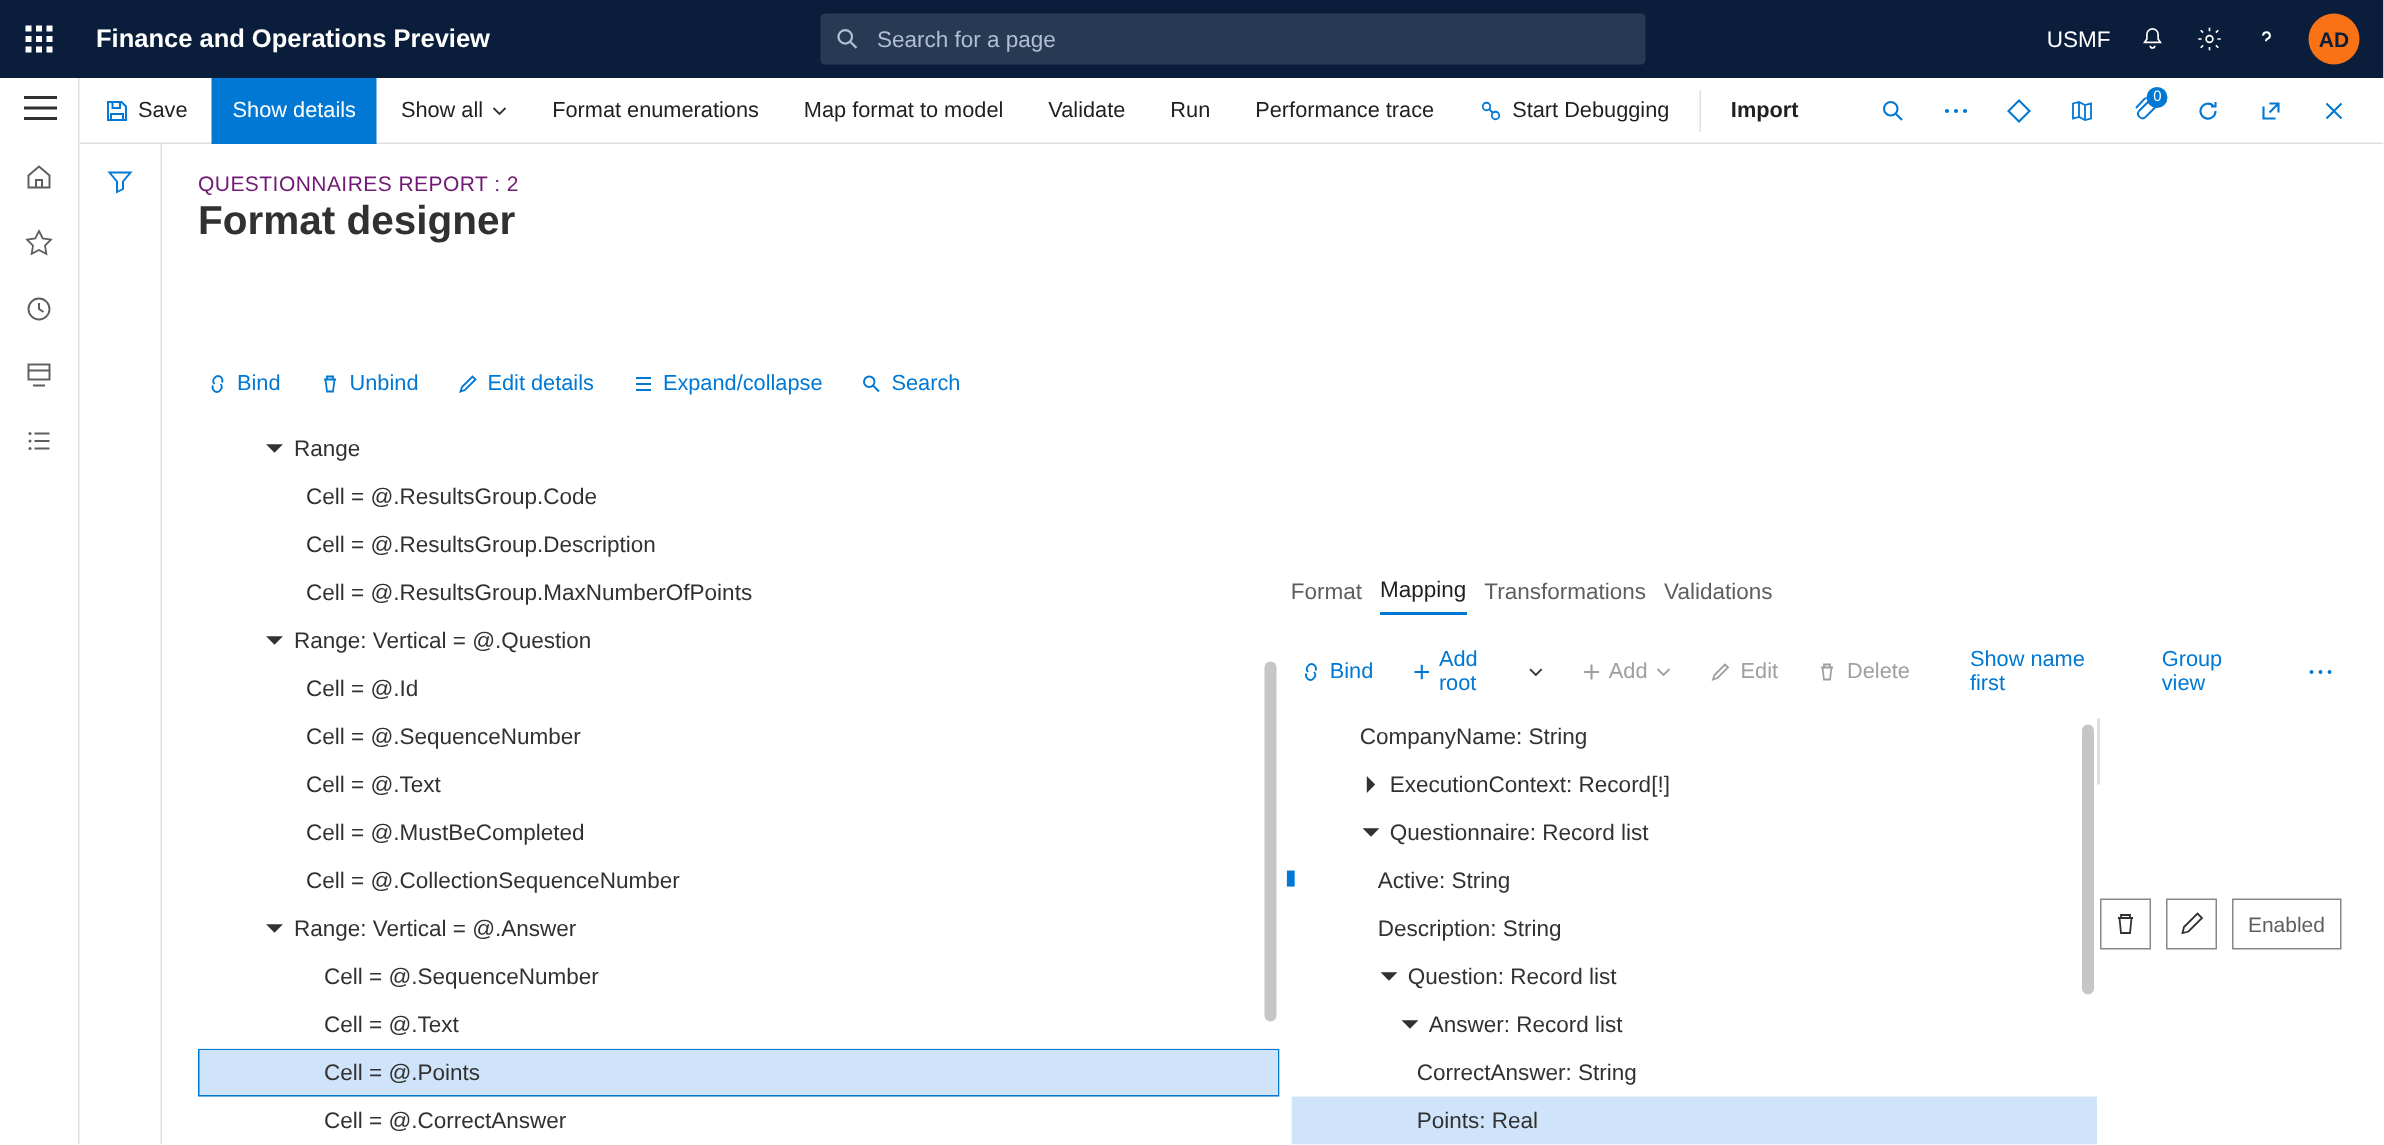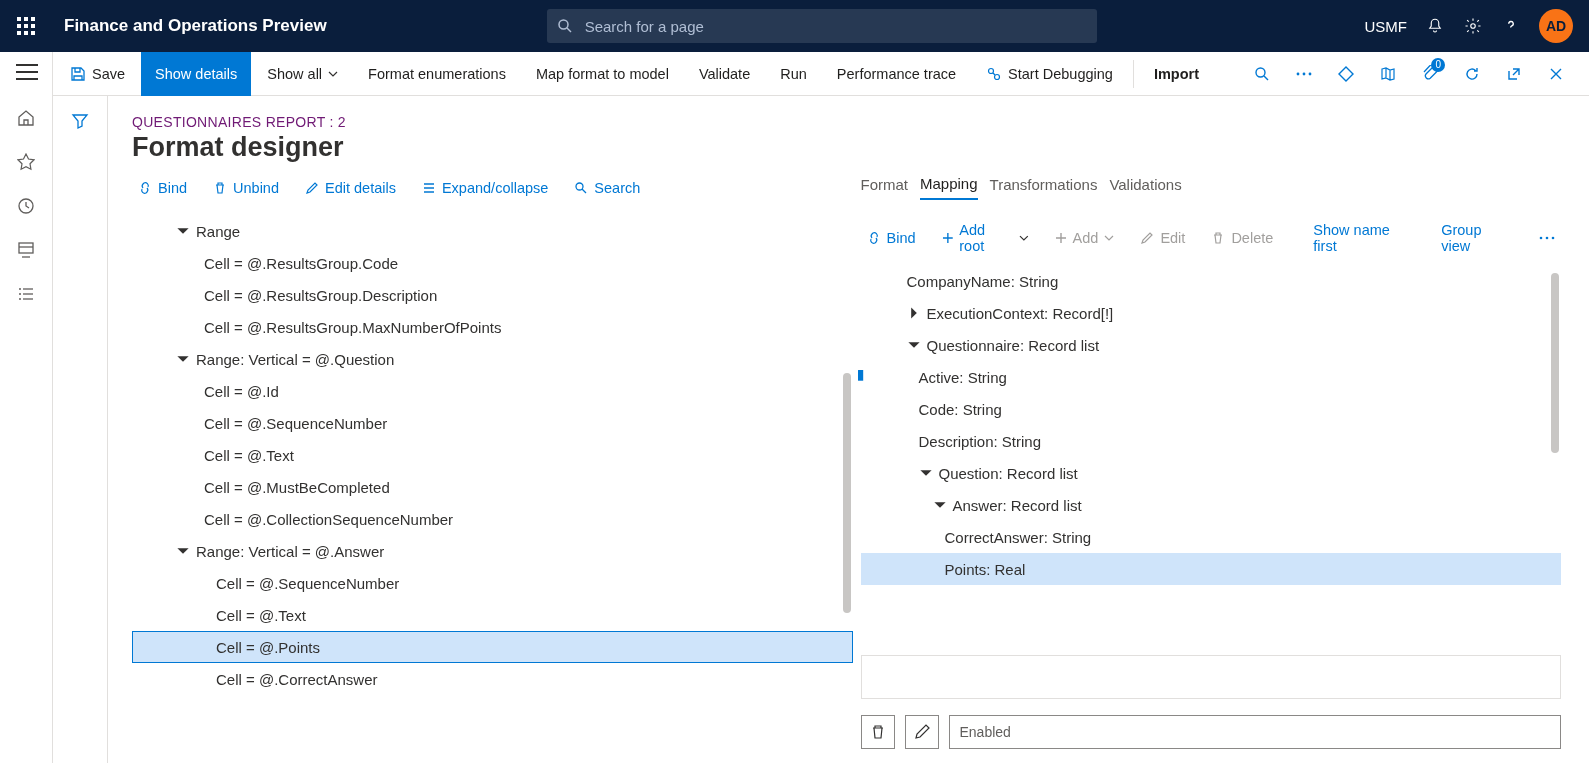--- a/index.html
+++ b/index.html
@@ -36,21 +36,21 @@
   .hamburger-rail { position:absolute; left:16px; top:64px; width:22px; height:16px; display:flex; flex-direction:column; justify-content:space-between; cursor:pointer;}
   .hamburger-rail span{height:2px; background:#323130;}
 
   
   .main { position: absolute; left: 53px; top: 96px; right: 0; bottom: 0; display: flex; }
   .filter-col { width: 55px; border-right: 1px solid #e1dfdd; display: flex; justify-content: center; padding-top: 16px; }
   .content { flex: 1; padding: 18px 0 0 24px; display: flex; flex-direction: column; }
   .breadcrumb { font-size: 14px; color: #701a75; letter-spacing: 0.3px; }
   .page-title { font-size: 27px; font-weight: 600; margin-top: 2px; }
 
-  .pane-row { display: flex; margin-top: 6px; flex: 1; min-height: 0; }
+  .pane-row { display: flex; margin-top: 18px; flex: 1; min-height: 0; align-items: flex-end; }
   .left-pane { flex: 1 1 50%; display: flex; flex-direction: column; min-width: 0; padding-right: 8px;}
   .right-pane { flex: 1 1 50%; display: flex; flex-direction: column; min-width: 0; padding-right: 28px;}
 
   .left-toolbar, .right-toolbar { display: flex; align-items: center; gap: 14px; height: 38px; }
   .tbtn { display: flex; align-items: center; gap: 6px; color: #0078d4; cursor: pointer; font-size: 14.5px; padding:4px 6px;}
   .tbtn.disabled { color: #a19f9d; cursor: default; }
 
   .tabs { display: flex; gap: 12px; height: 36px; align-items:center; }
   .tab { font-size: 15px; color: #605e5c; cursor: pointer; padding-bottom: 6px;}
   .tab.active { color: #201f1e; border-bottom: 2px solid #0078d4; font-weight: 400;}
@@ -68,21 +68,21 @@
   .right-pane .vscroll{ top:8px; height:180px;}
 
   .divider-handle { position:absolute; left:-4px; top:195px; width:8px; height:20px; display:flex; align-items:center; justify-content:center; color:#0078d4; cursor:col-resize;}
   .right-pane{position:relative;}
 
   .bottom-box { margin-top: 10px; display: flex; align-items: center; gap: 10px; padding: 6px 0 14px 0;}
   .sqbtn { width: 34px; height: 34px; border: 1px solid #8a8886; display:flex; align-items:center; justify-content:center; cursor:pointer;}
   .enabled-input { flex:1; height:34px; border:1px solid #8a8886; padding:0 10px; background:#fff; display:flex; align-items:center; color:#605e5c;}
 
   .left-pane .tree::-webkit-scrollbar, .right-pane .tree::-webkit-scrollbar{ width:0;}
-  .right-tree-wrap{ position:relative; flex:1; display:flex; flex-direction:column; min-height:0;}
+  .right-tree-wrap{ position:relative; flex:1; display:flex; flex-direction:row; min-height:0;}
   .blank-bar{ height:44px; border:1px solid #e1dfdd; margin-top:12px; background:#fff;}
 
   svg { display: block; }
 </style>
 </head>
 <body>
 
 <div class="topbar">
   <div class="waffle">
     <div class="waffle-grid">
@@ -442,23 +442,20 @@
               <div class="tree-row mind0">
                 <svg class="caret" viewBox="0 0 10 10">
                   <path d="M1 3l4 4 4-4z" fill="#323130"></path>
                 </svg>
                 <span>Questionnaire: Record list</span>
               </div>
               <div class="tree-row mind1">
                 <span>Active: String</span>
               </div>
               <div class="tree-row mind1">
-                <span>Code: String</span>
-              </div>
-              <div class="tree-row mind1">
                 <span>Description: String</span>
               </div>
               <div class="tree-row mind1">
                 <svg class="caret" viewBox="0 0 10 10">
                   <path d="M1 3l4 4 4-4z" fill="#323130"></path>
                 </svg>
                 <span>Question: Record list</span>
               </div>
               <div class="tree-row mind2">
                 <svg class="caret" viewBox="0 0 10 10">

